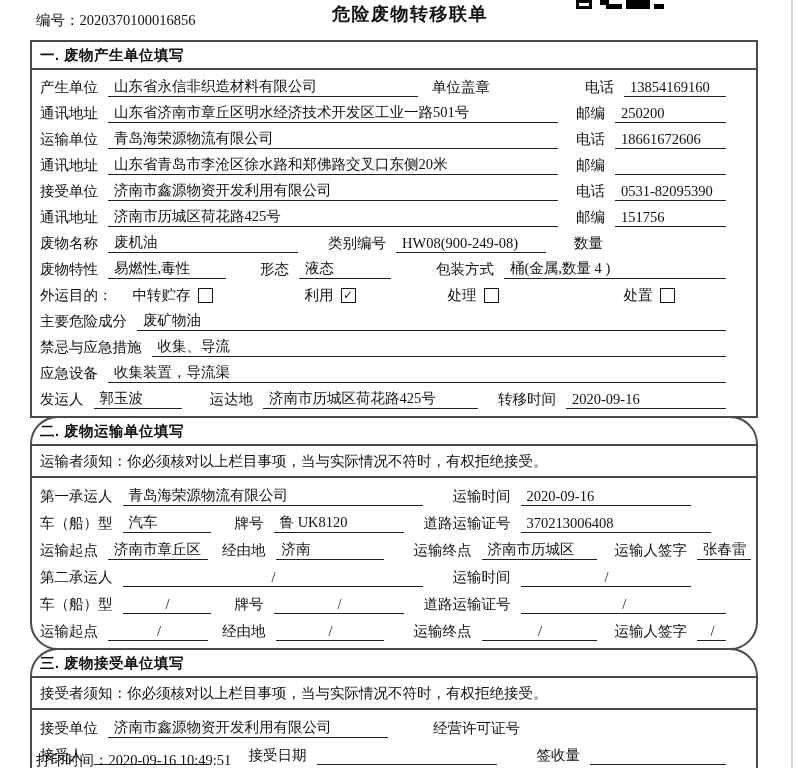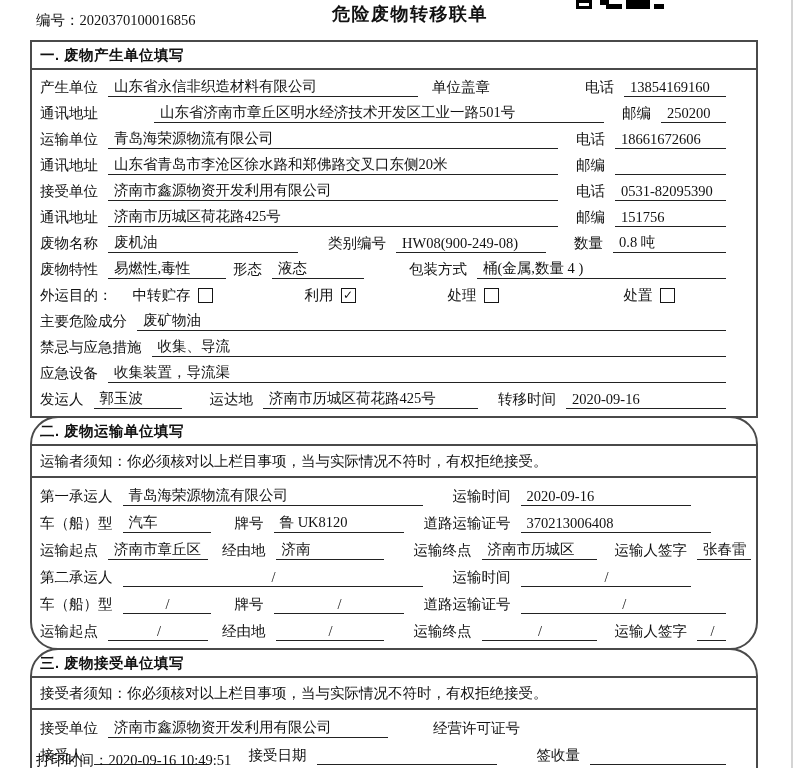--- a/index.html
+++ b/index.html
@@ -75,21 +75,21 @@
     <div class="rows">
         <div class="row">
           <span class="lbl">产生单位</span>
           <span class="val" style="width: 310px;">山东省永信非织造材料有限公司</span>
           <span class="lbl" style="margin-left: 14px;">单位盖章</span>
           <span class="lbl" style="margin-left: 85px;">电话</span>
           <span class="val grow">13854169160</span>
         </div>
         <div class="row">
           <span class="lbl">通讯地址</span>
-          <span class="val" style="width: 450px; margin-left: 46px;">山东省济南市章丘区明水经济技术开发区工业一路501号</span>
+          <span class="val" style="width: 450px;">山东省济南市章丘区明水经济技术开发区工业一路501号</span>
           <span class="lbl" style="margin-left: 18px;">邮编</span>
           <span class="val grow">250200</span>
         </div>
         <div class="row">
           <span class="lbl">运输单位</span>
           <span class="val" style="width: 450px;">青岛海荣源物流有限公司</span>
           <span class="lbl" style="margin-left: 18px;">电话</span>
           <span class="val grow">18661672606</span>
         </div>
         <div class="row">
@@ -109,26 +109,25 @@
           <span class="val" style="width: 450px;">济南市历城区荷花路425号</span>
           <span class="lbl" style="margin-left: 18px;">邮编</span>
           <span class="val grow">151756</span>
         </div>
         <div class="row">
           <span class="lbl">废物名称</span>
           <span class="val" style="width: 190px;">废机油</span>
           <span class="lbl" style="margin-left: 30px;">类别编号</span>
           <span class="val" style="width: 150px;">HW08(900-249-08)</span>
           <span class="lbl" style="margin-left: 28px;">数量</span>
-          <span class="val grow">0.8 吨</span>
         </div>
         <div class="row">
           <span class="lbl">废物特性</span>
           <span class="val" style="width: 118px;">易燃性,毒性</span>
-          <span class="lbl" style="margin-left: 7px;">形态</span>
+          <span class="lbl" style="margin-left: 34px;">形态</span>
           <span class="val" style="width: 92px;">液态</span>
           <span class="lbl" style="margin-left: 45px;">包装方式</span>
           <span class="val grow">桶(金属,数量 4 )</span>
         </div>
         <div class="row">
           <span class="lbl">外运目的：</span>
           <span class="lbl cb" style="margin-left: 10px;">中转贮存</span>
           <span class="cbox"></span>
           <span class="lbl cb" style="margin-left: 92px;">利用</span>
           <span class="cbox">✓</span>

